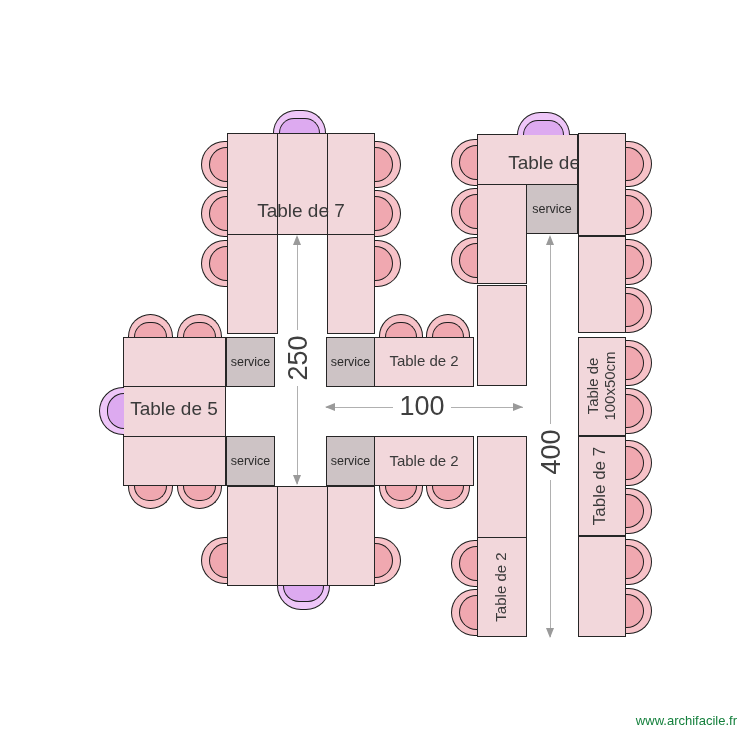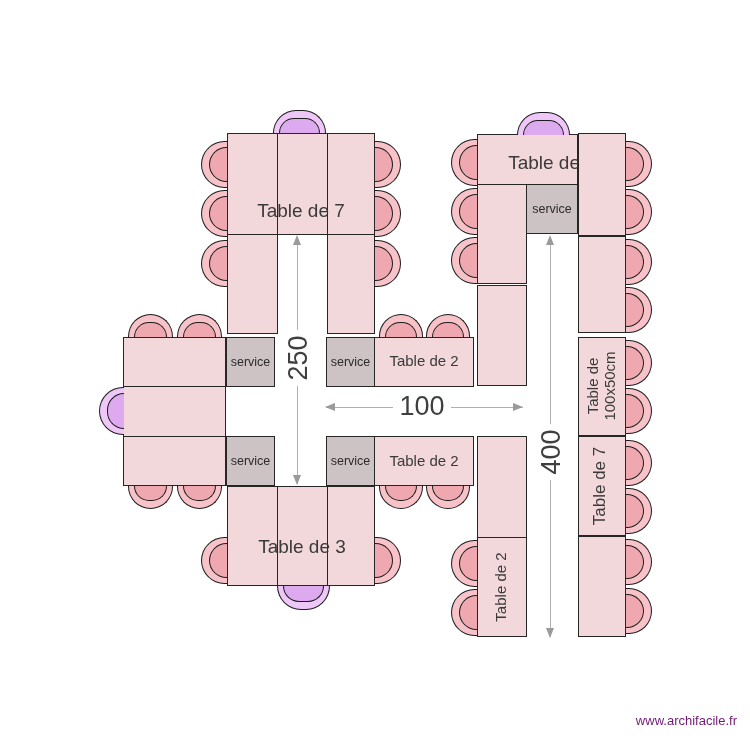--- a/index.html
+++ b/index.html
@@ -37,21 +37,21 @@
   .dim-line{position:absolute;background:#b0b0b0;}
   .dim-head{position:absolute;width:0;height:0;}
   .dim-head.n{border-left:4.5px solid transparent;border-right:4.5px solid transparent;border-bottom:10px solid #9a9a9a;}
   .dim-head.s{border-left:4.5px solid transparent;border-right:4.5px solid transparent;border-top:10px solid #9a9a9a;}
   .dim-head.w{border-top:4.5px solid transparent;border-bottom:4.5px solid transparent;border-right:10px solid #9a9a9a;}
   .dim-head.e{border-top:4.5px solid transparent;border-bottom:4.5px solid transparent;border-left:10px solid #9a9a9a;}
   .dim-lbl{
     position:absolute;background:#ffffff;color:#3f3f3f;font-size:27px;
     text-align:center;line-height:28px;white-space:nowrap;
   }
-  .watermark{position:absolute;color:#701a75;font-size:13px;white-space:nowrap;}
+  .watermark{position:absolute;color:#15803d;font-size:13px;white-space:nowrap;}
 </style>
 </head>
 <body>
 
 <div id="canvas">
 
   <div class="tbl" style="left:227px;top:133px;width:51px;height:102px;"></div>
   <div class="tbl" style="left:277px;top:133px;width:51px;height:102px;"></div>
   <div class="tbl" style="left:327px;top:133px;width:48px;height:102px;"></div>
   <div class="tbl" style="left:227px;top:234px;width:51px;height:100px;"></div>
@@ -93,20 +93,21 @@
   <div class="chair right" style="left:626px;top:340px;width:26px;height:46px;"></div>
   <div class="chair right" style="left:626px;top:388px;width:26px;height:46px;"></div>
   <div class="chair right" style="left:626px;top:440px;width:26px;height:46px;"></div>
   <div class="chair right" style="left:626px;top:488px;width:26px;height:46px;"></div>
   <div class="chair right" style="left:626px;top:539px;width:26px;height:46px;"></div>
   <div class="chair right" style="left:626px;top:588px;width:26px;height:46px;"></div>
 
   <div class="tbl" style="left:123px;top:337px;width:103px;height:50px;"></div>
   <div class="tbl" style="left:123px;top:386px;width:103px;height:51px;"></div>
   <div class="tbl" style="left:123px;top:436px;width:103px;height:50px;"></div>
+  <div class="lbl" style="left:104px;top:399px;width:140px;">Table de 5</div>
   <div class="chair up" style="left:128px;top:314px;width:45px;height:23px;"></div>
   <div class="chair up" style="left:177px;top:314px;width:45px;height:23px;"></div>
   <div class="chair down" style="left:128px;top:486px;width:45px;height:23px;"></div>
   <div class="chair down" style="left:177px;top:486px;width:45px;height:23px;"></div>
   <div class="chair purple left" style="left:99px;top:387px;width:25px;height:48px;"></div>
 
   <div class="tbl svc" style="left:226px;top:337px;width:49px;height:50px;">
     <span>service</span>
   </div>
   <div class="tbl svc" style="left:326px;top:337px;width:49px;height:50px;">
@@ -132,21 +133,20 @@
   <div class="tbl" style="left:477px;top:285px;width:50px;height:101px;"></div>
   <div class="tbl" style="left:477px;top:436px;width:50px;height:102px;"></div>
   <div class="tbl" style="left:477px;top:537px;width:50px;height:100px;"></div>
   <div class="lbl small rot" style="left:452px;top:578px;width:100px;height:18px;">Table de 2</div>
   <div class="chair left" style="left:451px;top:540px;width:26px;height:47px;"></div>
   <div class="chair left" style="left:451px;top:589px;width:26px;height:47px;"></div>
 
   <div class="tbl" style="left:227px;top:486px;width:51px;height:100px;"></div>
   <div class="tbl" style="left:277px;top:486px;width:51px;height:100px;"></div>
   <div class="tbl" style="left:327px;top:486px;width:48px;height:100px;"></div>
-  <div class="lbl" style="left:230px;top:537px;width:144px;">Table de 3</div>
   <div class="chair purple down" style="left:277px;top:586px;width:53px;height:24px;"></div>
   <div class="chair left" style="left:201px;top:537px;width:26px;height:47px;"></div>
   <div class="chair right" style="left:375px;top:537px;width:26px;height:47px;"></div>
 
   <div>
     <div class="dim-line" style="left:297px;top:237px;width:1px;height:247px;"></div>
     <div class="dim-head n" style="left:293px;top:235px;"></div>
     <div class="dim-head s" style="left:293px;top:475px;"></div>
     <div class="dim-lbl rot" style="left:270px;top:344px;width:56px;height:28px;">250</div>
   </div>

